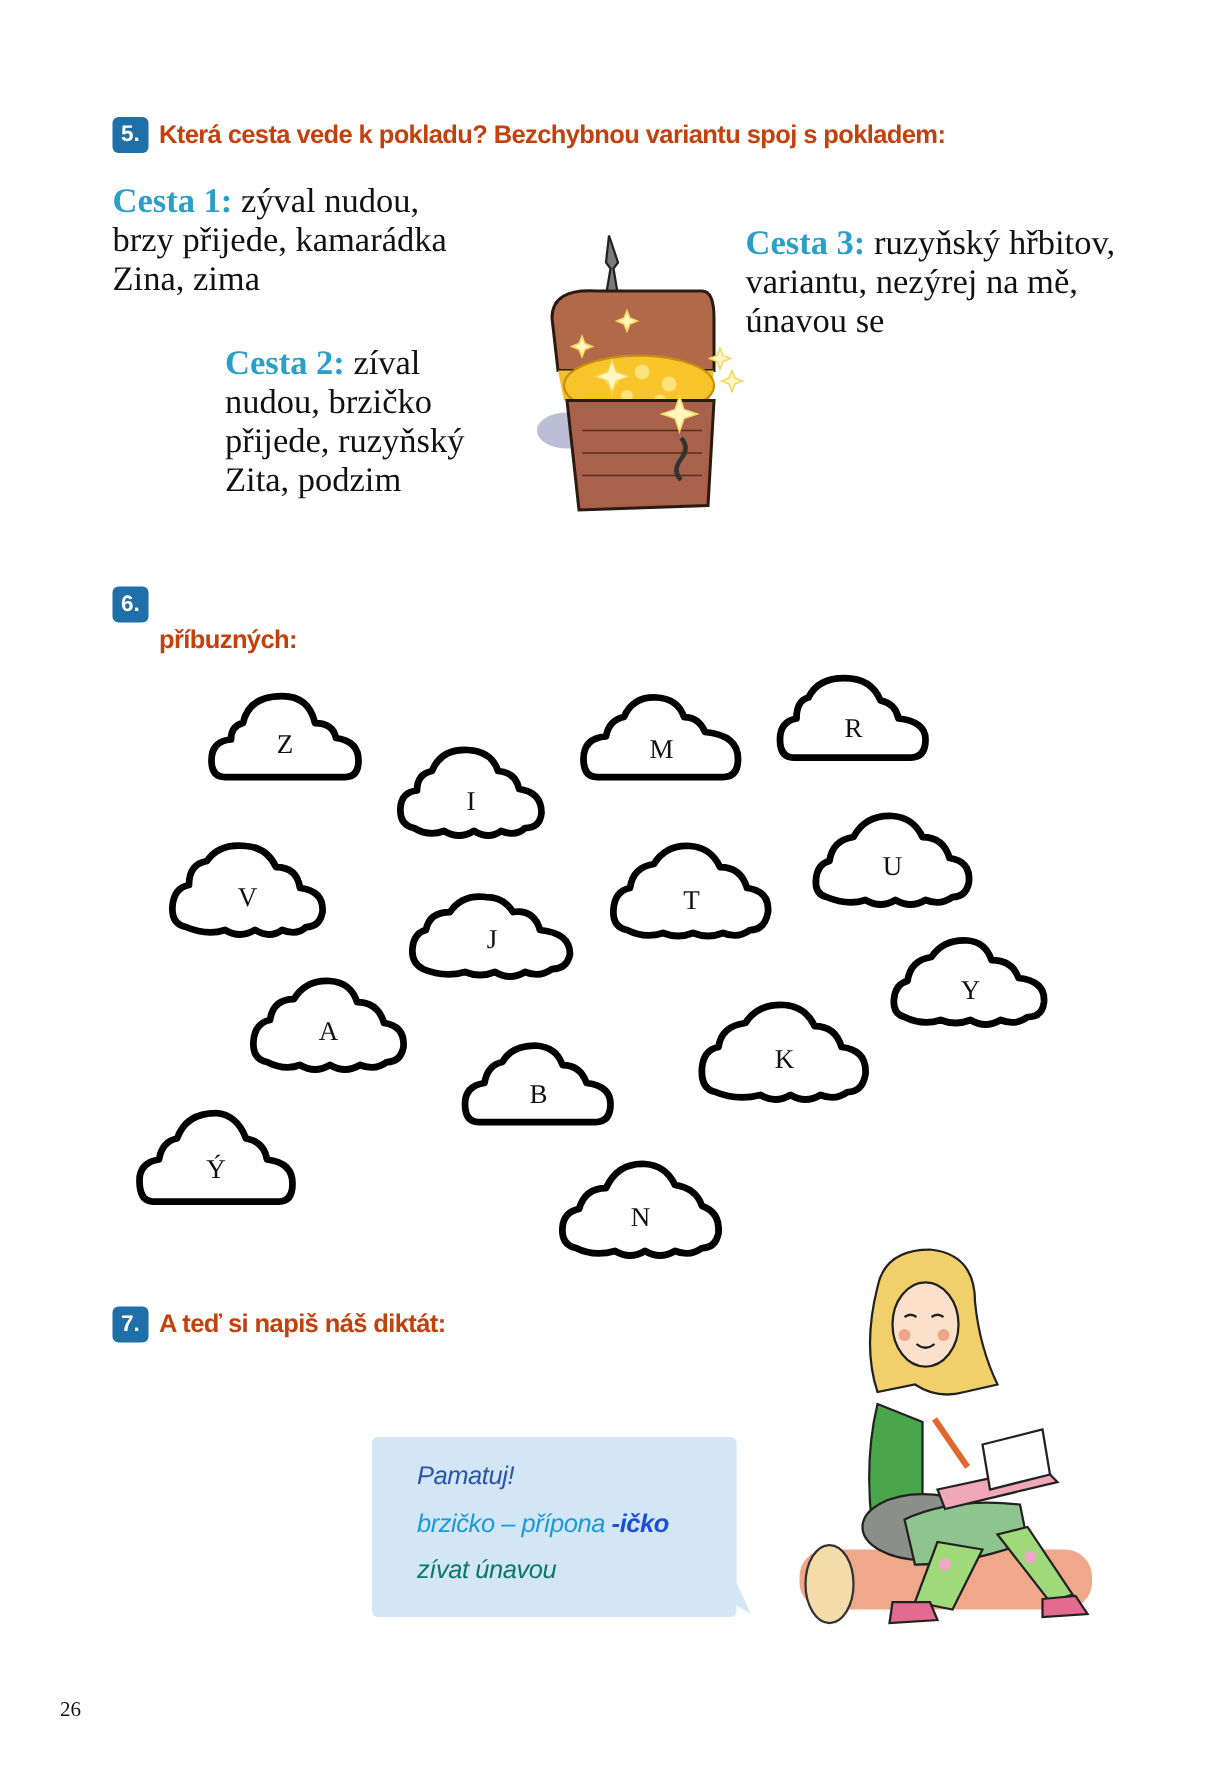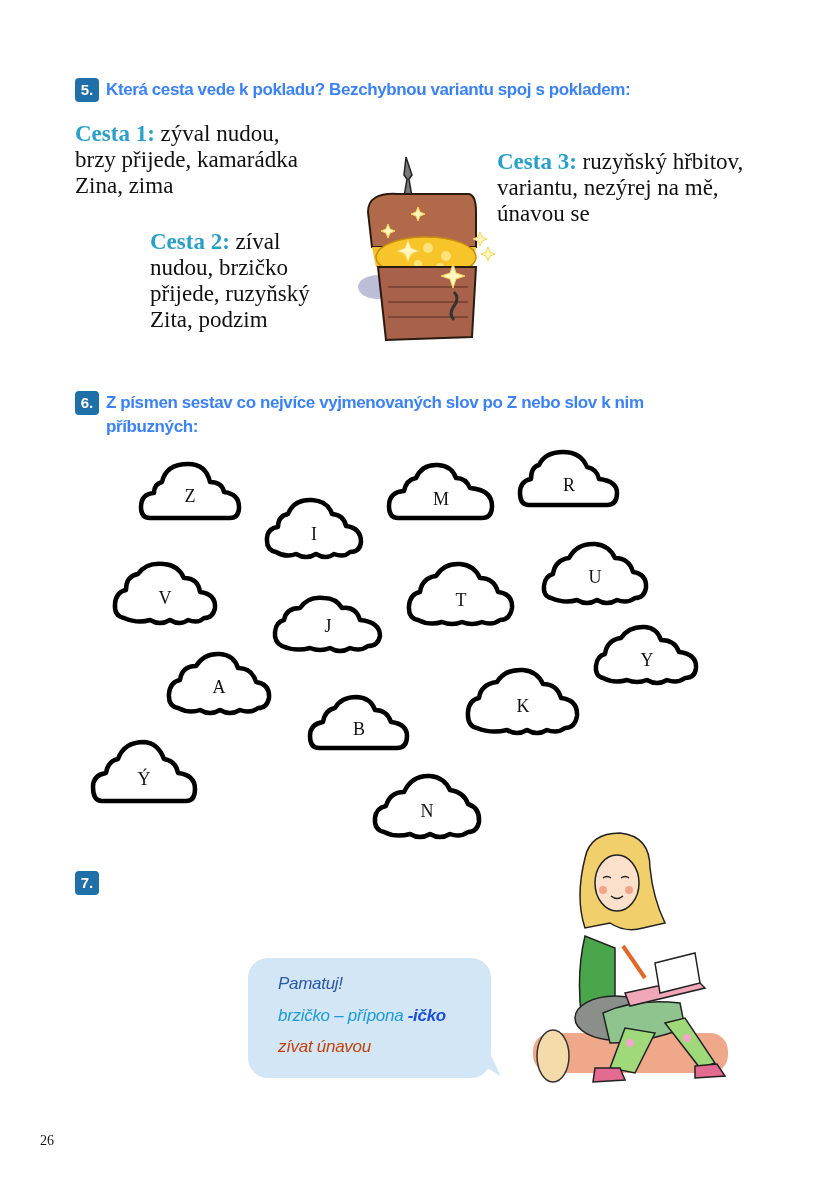--- a/index.html
+++ b/index.html
@@ -1,26 +1,26 @@
 <!DOCTYPE html>
 <html><head>
 <meta charset="utf-8">
 <style>
   html, body { margin:0; padding:0; background:#ffffff; }
   body { width:819px; height:1181px; position:relative; overflow:hidden; font-family:"Liberation Serif", serif; color:#1a1a1a; }
   .abs { position:absolute; }
   .task { position:absolute; left:75px; display:flex; align-items:flex-start; }
   .badge { width:24px; height:24px; border-radius:4px; background:#1f6fa8; color:#fff; font-family:"Liberation Sans", sans-serif; font-weight:bold; font-size:15px; line-height:24px; text-align:center; flex:0 0 auto; }
-  .task-text { font-family:"Liberation Sans", sans-serif; font-weight:bold; font-size:17px; letter-spacing:-0.4px; line-height:24px; margin-left:7px; color:#3b82f6; }
+  .task-text { font-family:"Liberation Sans", sans-serif; font-weight:bold; font-size:17px; letter-spacing:-0.4px; line-height:24px; margin-left:7px; color:#c2410c;text-align:center; }
   .cesta { position:absolute; font-size:23px; line-height:26px; color:#111; }
   .cesta .lbl { color:#2a9fc7; font-weight:bold; }
   .cloud { position:absolute; }
   .cloud svg { position:absolute; left:0; top:0; overflow:visible; }
   .cloud .letter { position:absolute; left:0; right:0; text-align:center; font-size:18px; color:#111; }
-  .bubble { position:absolute; left:248px; top:958px; width:243px; height:120px; background:#d3e6f6; border-radius:20px; }
+  .bubble { position:absolute; left:248px; top:958px; width:243px; height:120px; background:#d3e6f6; border-radius:4px; }
   .bubble-tail { position:absolute; left:478px; top:1055px; width:0; height:0; border-left:18px solid transparent; border-top:26px solid #d3e6f6; transform:rotate(-25deg); }
   .bubble .line { position:absolute; left:30px; font-family:"Liberation Sans", sans-serif; font-style:italic; font-size:17px; letter-spacing:-0.3px; }
   .page-num { position:absolute; left:40px; top:1133px; font-size:14px; color:#111; }
 </style>
 </head>
 <body>
 
 <div class="task" style="top:78px;">
   <div class="badge">5.</div>
   <div class="task-text">Která cesta vede k pokladu? Bezchybnou variantu spoj s pokladem:</div>
@@ -70,21 +70,21 @@
       <path d="M140 95 l2 5 l5 2 l-5 2 l-2 5 l-2 -5 l-5 -2 l5 -2 z"></path>
       <path d="M70 55 l2 5 l5 2 l-5 2 l-2 5 l-2 -5 l-5 -2 l5 -2 z"></path>
       <path d="M40 72 l2 5 l5 2 l-5 2 l-2 5 l-2 -5 l-5 -2 l5 -2 z"></path>
     </g>
   </svg>
 </div>
 
 <div class="task" style="top:391px;">
   <div class="badge">6.</div>
   <div class="task-text">
-    <span>Z písmen sestav co nejvíce vyjmenovaných slov po Z nebo slov k nim</span><br>
+    <br>
     <span>příbuzných:</span>
   </div>
 </div>
 
 <div class="cloud" style="left:138px; top:460px; width:104px; height:62px;">
   <svg width="104" height="62" viewBox="0 0 104 62">
       <path d="M12 58 Q3 58 3 47 Q3 34 16 33 Q16 24 24 22 Q28 4 50 4 Q68 4 72 22 Q84 22 86 32 Q101 34 101 47 Q101 58 92 58 Z" fill="#fff" stroke="#000" stroke-width="4.5" stroke-linejoin="round"></path>
     </svg>
   <div class="letter" style="top:26px;">Z</div>
 </div>
@@ -175,29 +175,30 @@
 
 <div class="cloud" style="left:372px; top:772px; width:110px; height:68px;">
   <svg width="110" height="68" viewBox="0 0 110 68">
       <path d="M12 60 Q2 58 3 46 Q4 36 14 34 Q18 20 32 20 Q40 3 58 4 Q72 5 78 18 Q92 20 96 32 Q108 36 107 50 Q105 60 96 60 Q88 66 78 62 Q68 68 58 62 Q48 68 38 62 Q24 66 12 60 Z" fill="#fff" stroke="#000" stroke-width="4.5" stroke-linejoin="round"></path>
     </svg>
   <div class="letter" style="top:29px;">N</div>
 </div>
 
 <div class="task" style="top:871px;">
   <div class="badge">7.</div>
+  <div class="task-text">A teď si napiš náš diktát:</div>
 </div>
 
 <div class="bubble-tail"></div>
 <div class="bubble">
   <div class="line" style="top:16px; color:#2a56a5;">Pamatuj!</div>
   <div class="line" style="top:48px; color:#1b9ad6;">
     <span>brzičko – přípona </span><span style="color:#1d4ed8; font-weight:bold;">-ičko</span>
   </div>
-  <div class="line" style="top:79px; color:#c2410c;">zívat únavou</div>
+  <div class="line" style="top:79px; color:#0f766e;">zívat únavou</div>
 </div>
 
 <div class="abs" style="left:515px; top:828px; width:225px; height:265px;">
   <svg width="225" height="265" viewBox="0 0 225 265">
     <rect x="18" y="205" width="195" height="40" rx="18" fill="#efa889"></rect>
     <ellipse cx="38" cy="228" rx="16" ry="26" fill="#f3dcaa" stroke="#333" stroke-width="1.5"></ellipse>
     <path d="M70 108 Q60 150 68 200 L100 205 L100 120 Z" fill="#4aa64a" stroke="#222" stroke-width="1.5"></path>
     <ellipse cx="100" cy="190" rx="40" ry="22" fill="#8a8f8a" stroke="#222" stroke-width="1.5"></ellipse>
     <path d="M88 185 Q120 170 165 175 L170 200 Q130 215 95 215 Z" fill="#8fc48f" stroke="#222" stroke-width="1.5"></path>
     <path d="M110 200 L95 240 L120 245 L140 205 Z" fill="#9fd97a" stroke="#222" stroke-width="1.5"></path>

